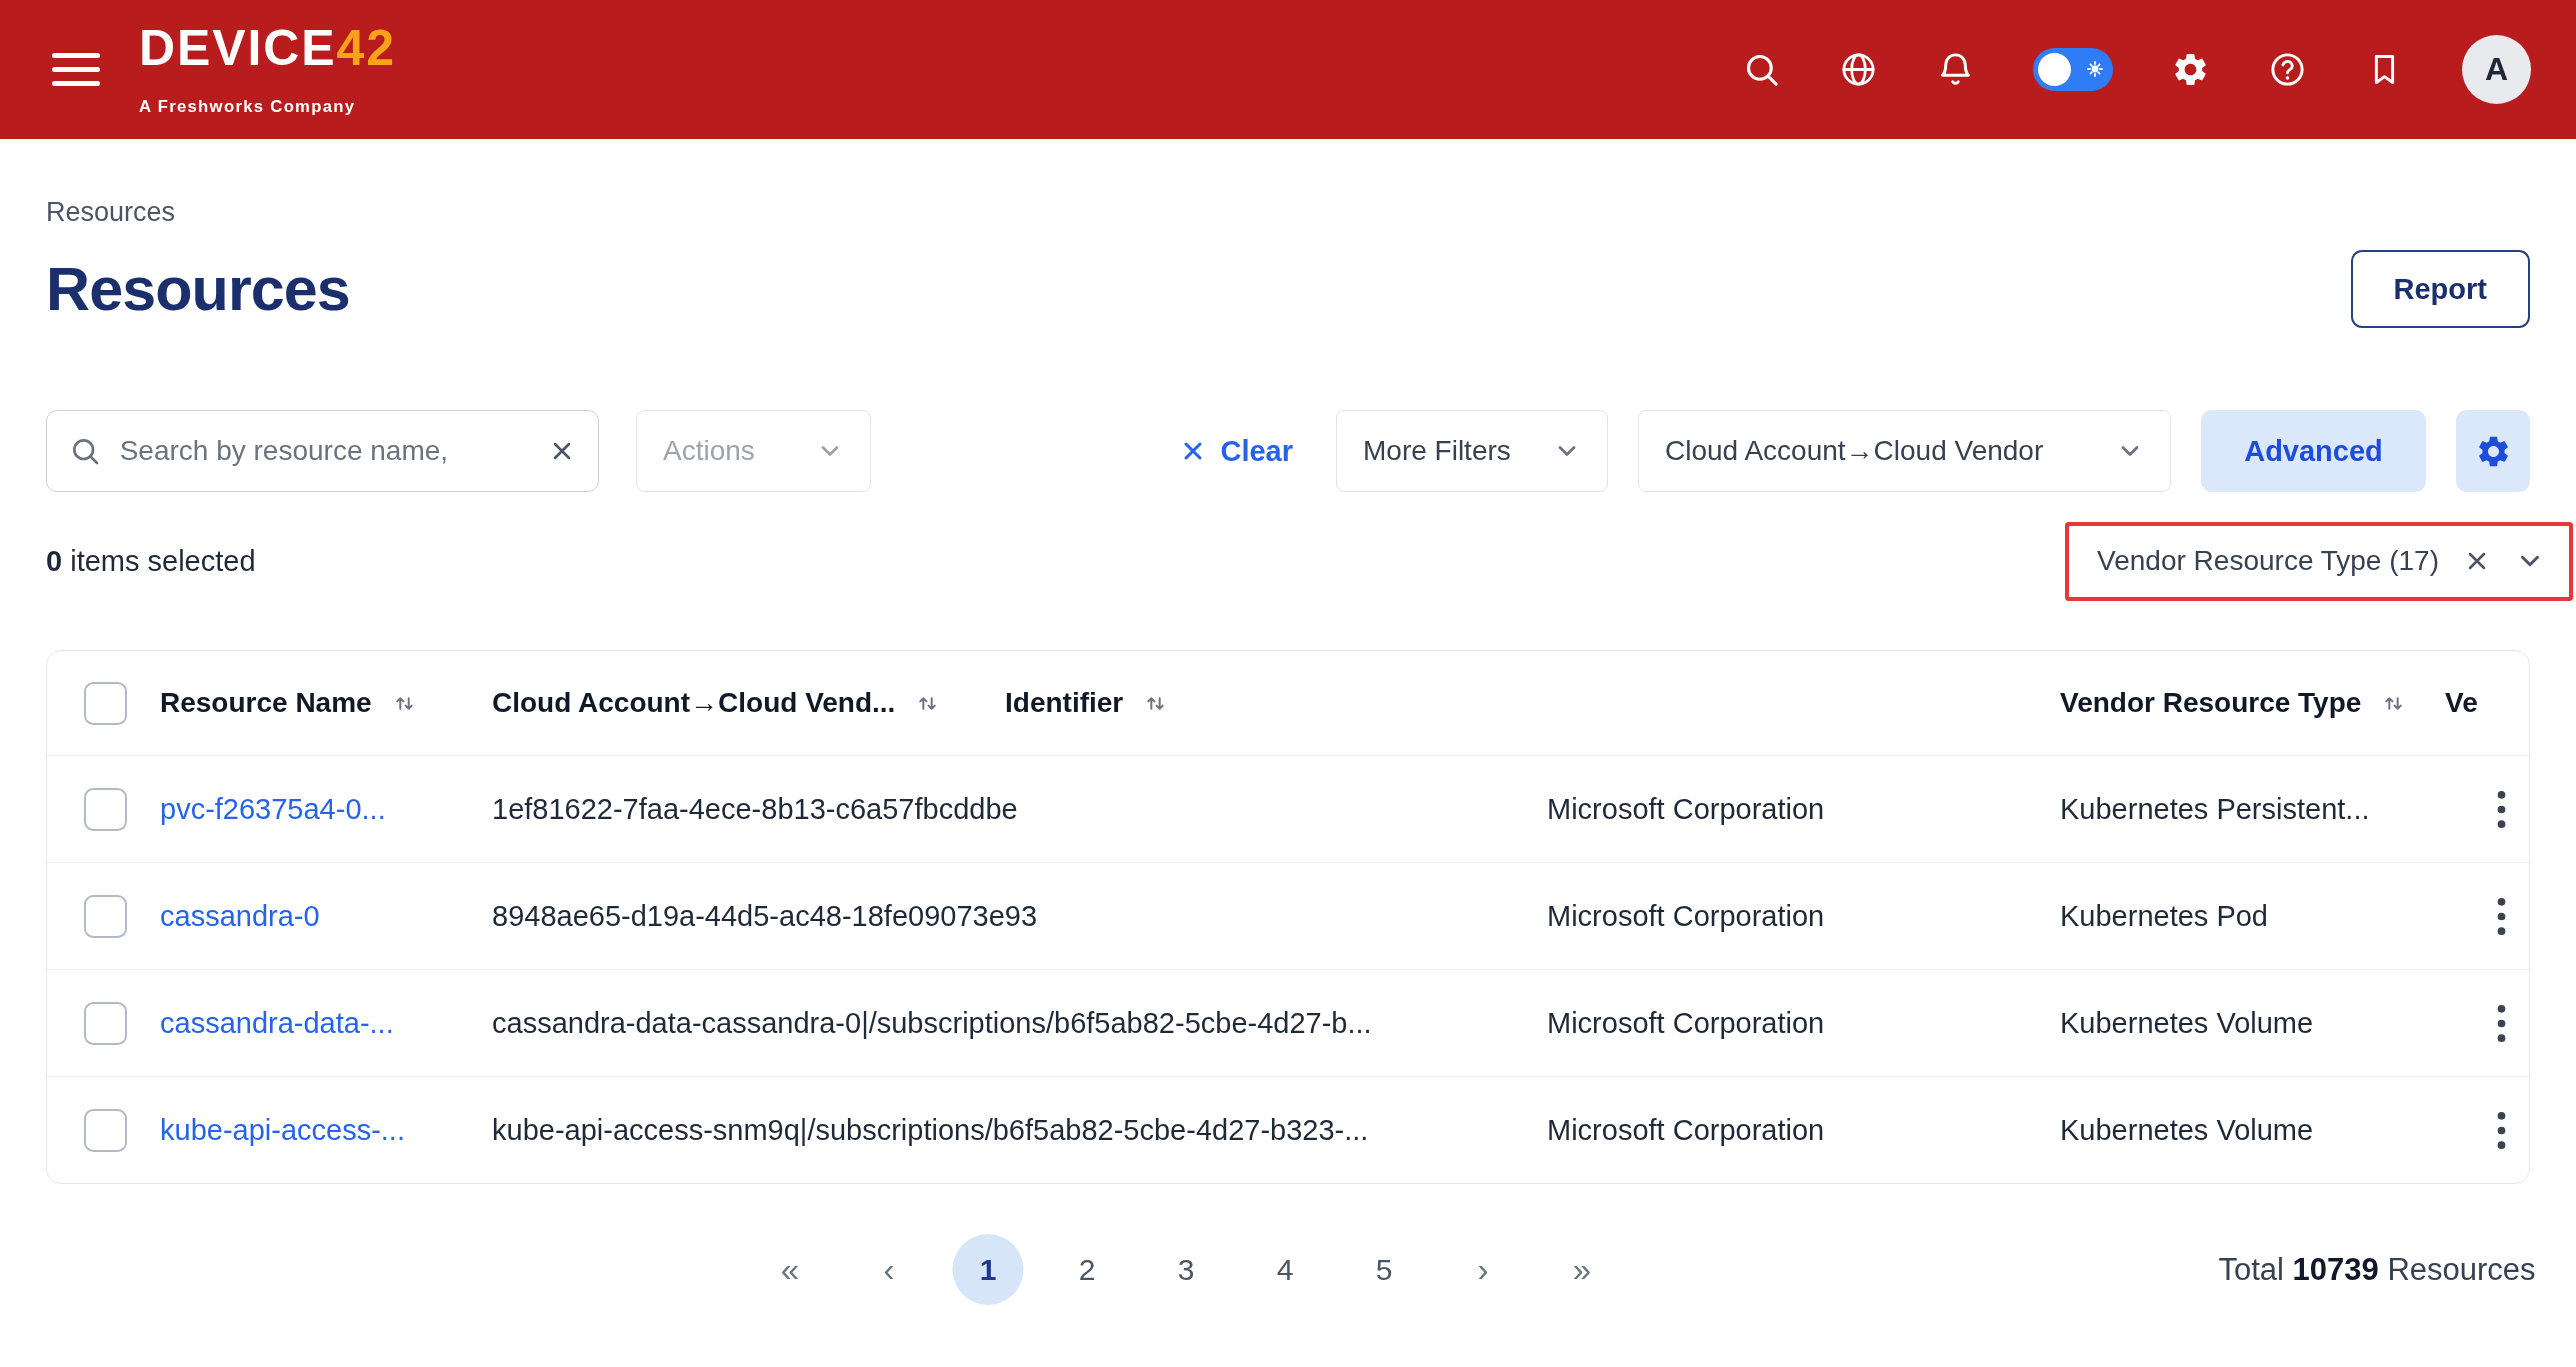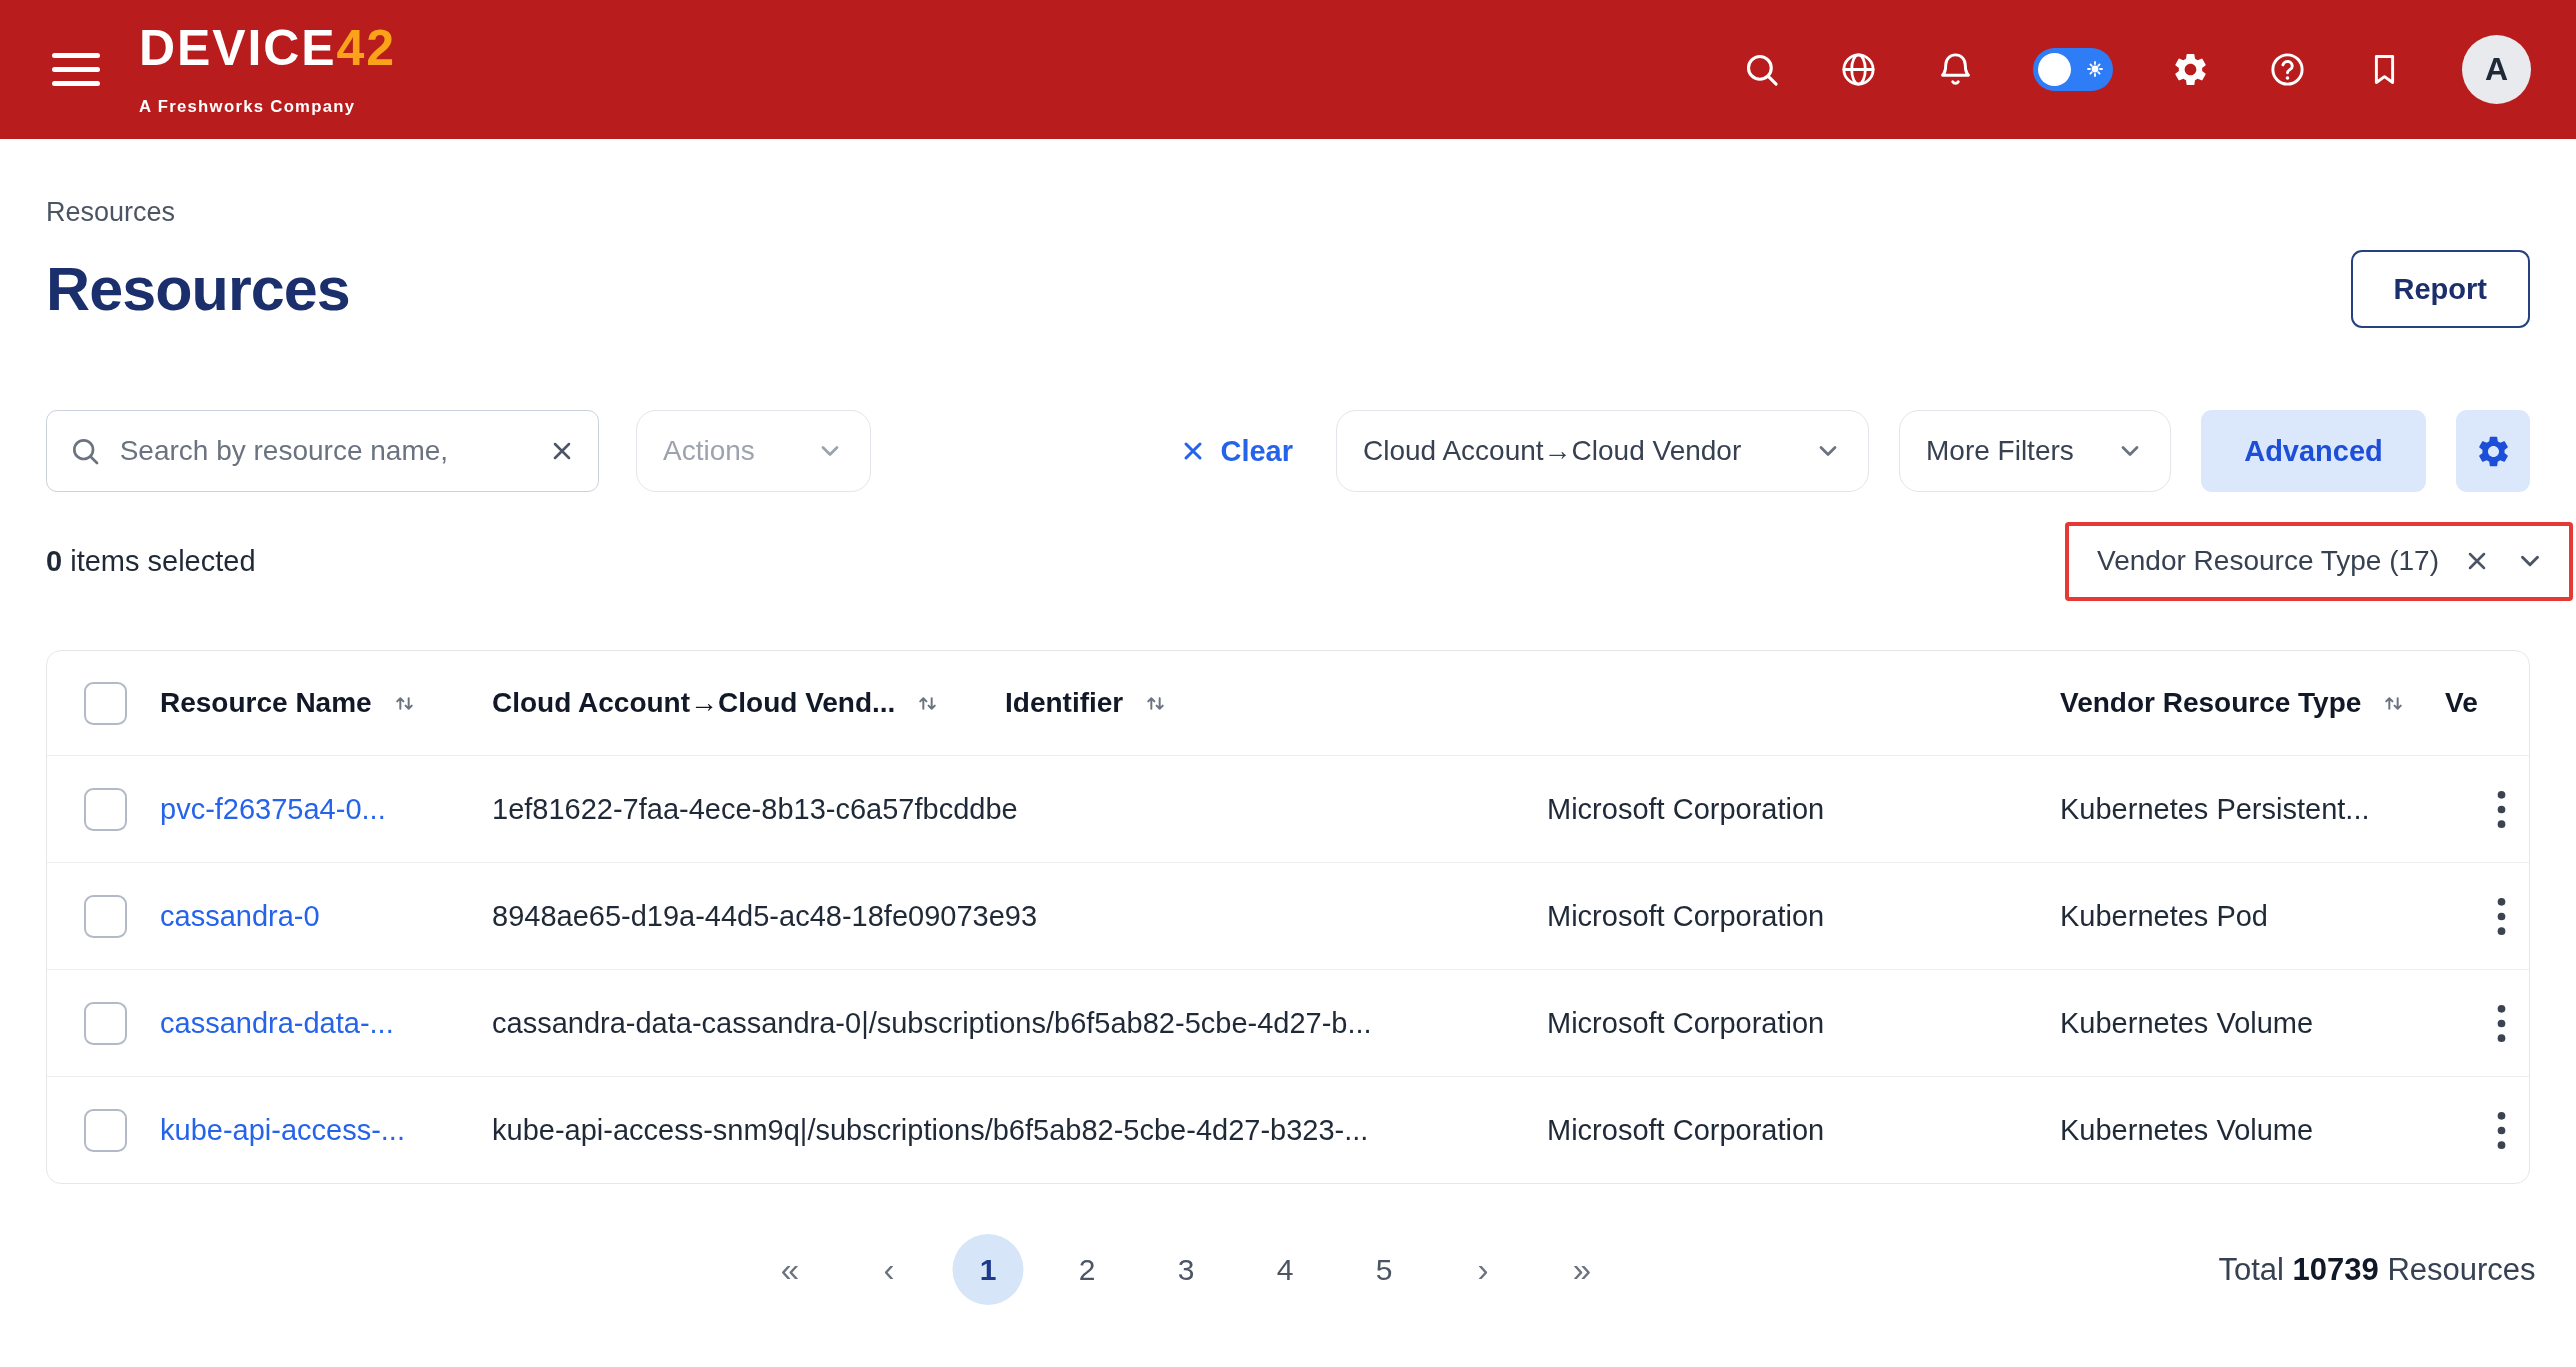--- a/index.html
+++ b/index.html
@@ -53,21 +53,21 @@
   .search-box {
     width:553px; height:82px; border:1.9px solid #CBD2DB; border-radius:11px;
     display:flex; align-items:center; gap:16.7px; padding:0 22px; background:#fff;
   }
   .search-box input {
     flex:1; min-width:0; border:none; outline:none;
     font-size:28px; color:#374151; font-family:"Liberation Sans", sans-serif;
   }
   .search-box input::placeholder { color:#6B7280; }
   .select-box {
-    height:82px; border:1.9px solid #E2E5EA; border-radius:20px; background:#fff;
+    height:82px; border:1.9px solid #E2E5EA; border-radius:8px; background:#fff;
     display:flex; align-items:center; justify-content:space-between;
     padding:0 26px; font-size:28px; color:#374151; cursor:pointer;
   }
   .actions-select { width:235px; color:#9CA3AF; }
   .cloud-select { width:533px; }
   .more-select { width:272px; }
   .right-group { margin-left:auto; display:flex; align-items:center; gap:30px; }
   .clear-btn { display:flex; align-items:center; gap:13px; color:#2563EB; font-size:29px; font-weight:600; cursor:pointer; margin-right:13px; }
   .advanced-btn {
     width:225px; height:82px; background:#DBE7FB; border:none; border-radius:11px;
@@ -195,29 +195,29 @@
     </div>
 
     <div class="right-group">
       <div class="clear-btn">
         <svg width="28" height="28" viewBox="0 0 24 24" fill="none" stroke="#2563EB" stroke-width="2.6" stroke-linecap="round">
           <path d="M6 6l12 12M18 6L6 18"></path>
         </svg>
         <span>Clear</span>
       </div>
 
+      <div class="select-box more-select">
+        <span>More Filters</span>
+        <svg width="28" height="28" viewBox="0 0 24 24" fill="none" stroke="#6B7280" stroke-width="2.4" stroke-linecap="round" stroke-linejoin="round">
+          <path d="M6 9l6 6 6-6"></path>
+        </svg>
+      </div>
+
       <div class="select-box cloud-select">
         <span>Cloud Account→Cloud Vendor</span>
-        <svg width="28" height="28" viewBox="0 0 24 24" fill="none" stroke="#6B7280" stroke-width="2.4" stroke-linecap="round" stroke-linejoin="round">
-          <path d="M6 9l6 6 6-6"></path>
-        </svg>
-      </div>
-
-      <div class="select-box more-select">
-        <span>More Filters</span>
         <svg width="28" height="28" viewBox="0 0 24 24" fill="none" stroke="#6B7280" stroke-width="2.4" stroke-linecap="round" stroke-linejoin="round">
           <path d="M6 9l6 6 6-6"></path>
         </svg>
       </div>
 
       <button class="advanced-btn">Advanced</button>
 
       <button class="gear-btn">
         <svg width="37" height="37" viewBox="0 0 24 24" fill="#1D4ED8">
           <path d="M19.14,12.94c0.04-0.3,0.06-0.61,0.06-0.94c0-0.32-0.02-0.64-0.07-0.94l2.03-1.58c0.18-0.14,0.23-0.41,0.12-0.61 l-1.92-3.32c-0.12-0.22-0.37-0.29-0.59-0.22l-2.39,0.96c-0.5-0.38-1.03-0.7-1.62-0.94L14.4,2.81c-0.04-0.24-0.24-0.41-0.48-0.41 h-3.84c-0.24,0-0.43,0.17-0.47,0.41L9.25,5.35C8.66,5.59,8.12,5.92,7.63,6.29L5.24,5.33c-0.22-0.08-0.47,0-0.59,0.22L2.74,8.87 C2.62,9.08,2.66,9.34,2.86,9.48l2.03,1.58C4.84,11.36,4.8,11.69,4.8,12s0.02,0.64,0.07,0.94l-2.03,1.58 c-0.18,0.14-0.23,0.41-0.12,0.61l1.92,3.32c0.12,0.22,0.37,0.29,0.59,0.22l2.39-0.96c0.5,0.38,1.03,0.7,1.62,0.94l0.36,2.54 c0.05,0.24,0.24,0.41,0.48,0.41h3.84c0.24,0,0.44-0.17,0.47-0.41l0.36-2.54c0.59-0.24,1.13-0.56,1.62-0.94l2.39,0.96 c0.22,0.08,0.47,0,0.59-0.22l1.92-3.32c0.12-0.22,0.07-0.47-0.12-0.61L19.14,12.94z M12,15.6c-1.98,0-3.6-1.62-3.6-3.6 s1.62-3.6,3.6-3.6s3.6,1.62,3.6,3.6S13.98,15.6,12,15.6z"></path>

